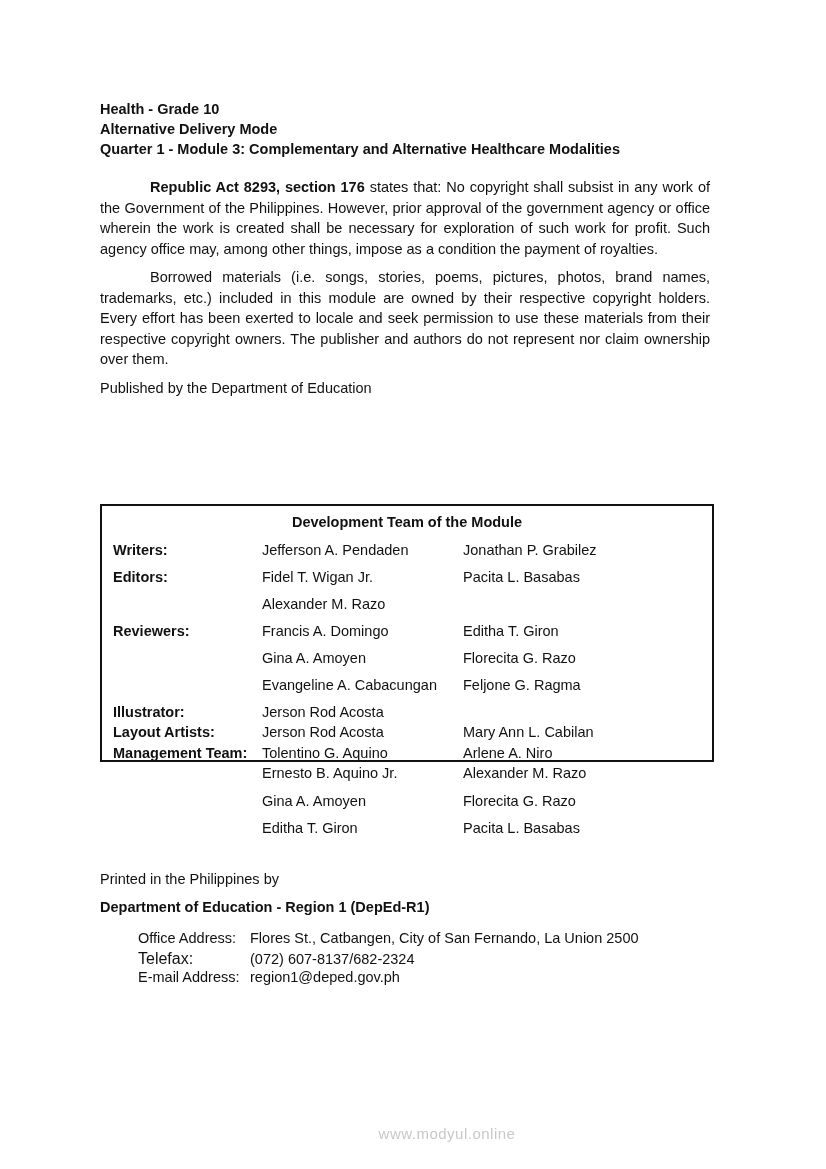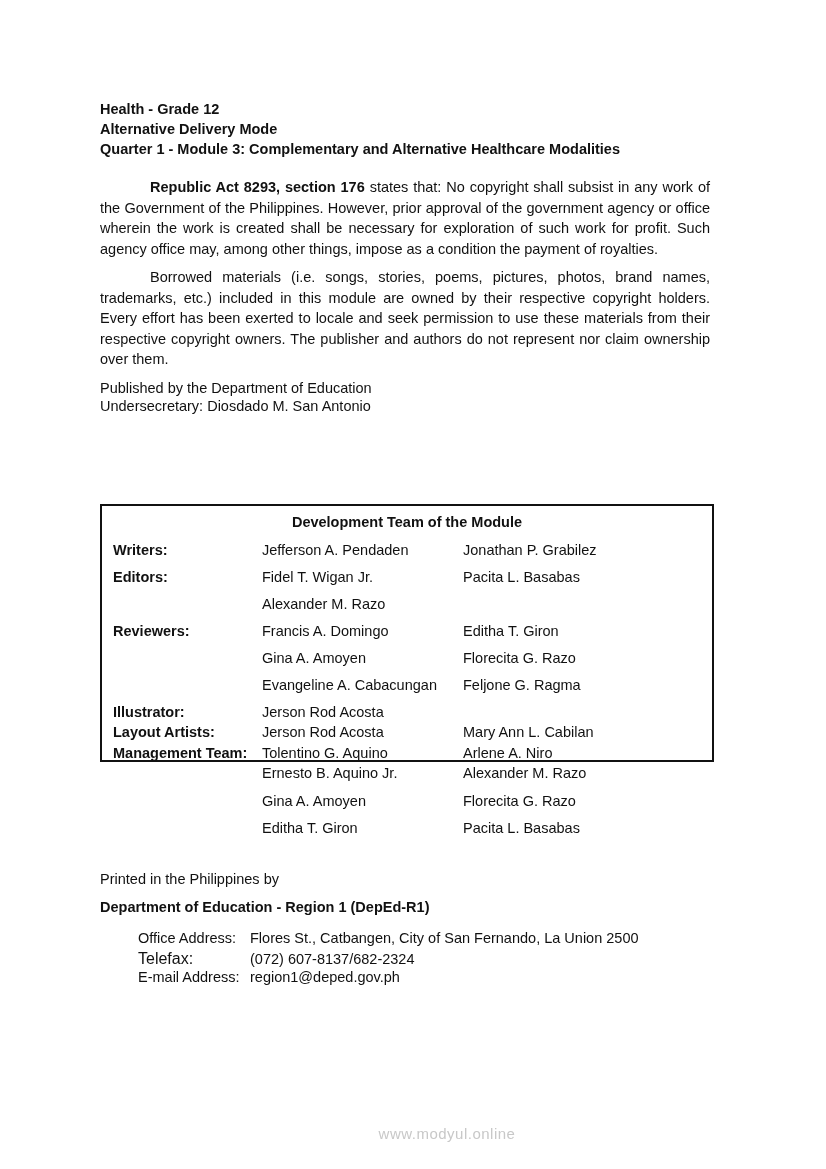--- a/index.html
+++ b/index.html
@@ -26,30 +26,29 @@
   .contact { position: absolute; left: 100px; width: 620px; line-height: 18px; }
   .contact .lbl { position: absolute; left: 0; margin-left: 38px; }
   .contact .val { position: absolute; left: 150px; white-space: nowrap; }
   .footer { position: absolute; top: 1125px; left: 0; width: 826px; text-align: center;
             color: #c8c8c8; font-size: 15px; letter-spacing: 0.5px; padding-left: 34px; }
 </style>
 </head>
 <body>
 
 <div class="page">
-  <div class="hdr">Health - Grade 12</div>
+  <div class="hdr">Health - Grade 10</div>
   <div class="hdr">Alternative Delivery Mode</div>
   <div class="hdr">Quarter 1 - Module 3: Complementary and Alternative Healthcare Modalities</div>
 
   <p class="para p1"><span class="indent"></span><b>Republic Act 8293, section 176</b><span> states that: No copyright shall subsist in any work of the Government of the Philippines. However, prior approval of the government agency or office wherein the work is created shall be necessary for exploration of such work for profit. Such agency office may, among other things, impose as a condition the payment of royalties.</span></p>
 
   <p class="para p2"><span class="indent"></span><span>Borrowed materials (i.e. songs, stories, poems, pictures, photos, brand names, trademarks, etc.) included in this module are owned by their respective copyright holders. Every effort has been exerted to locale and seek permission to use these materials from their respective copyright owners. The publisher and authors do not represent nor claim ownership over them.</span></p>
 
   <div class="pub">Published by the Department of Education</div>
-  <div class="line">Undersecretary: Diosdado M. San Antonio</div>
 </div>
 
 <div class="team">
   <div class="team-title">Development Team of the Module</div>
   <div id="team-rows">
       <div class="row" style="top: 35px;">
         <span class="role">Writers:</span>
         <span class="c1">Jefferson A. Pendaden</span>
         <span class="c2">Jonathan P. Grabilez</span>
       </div>

